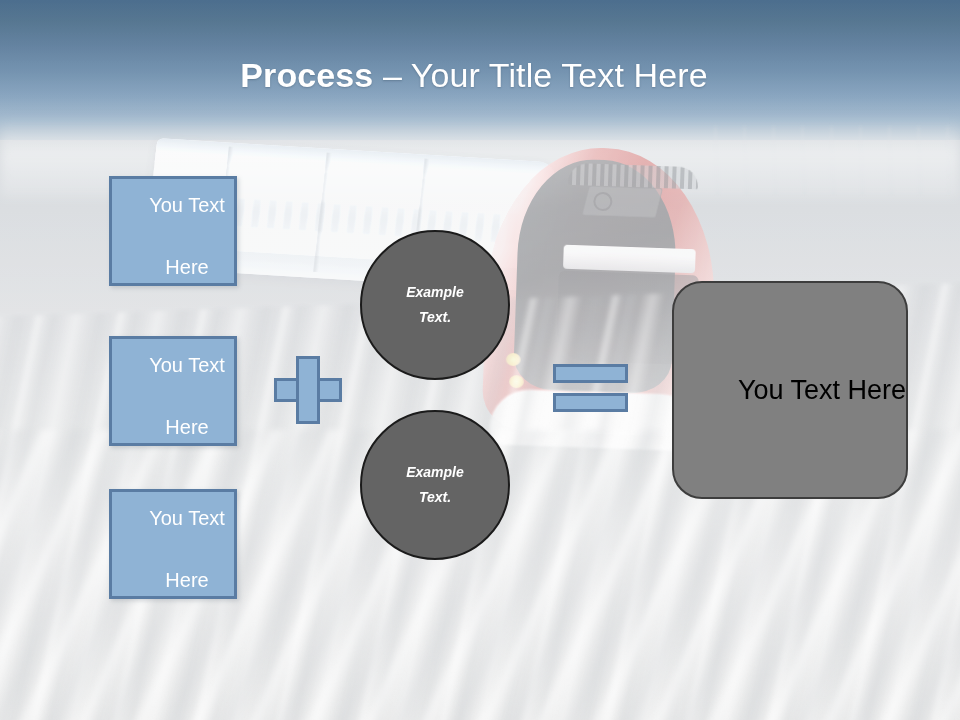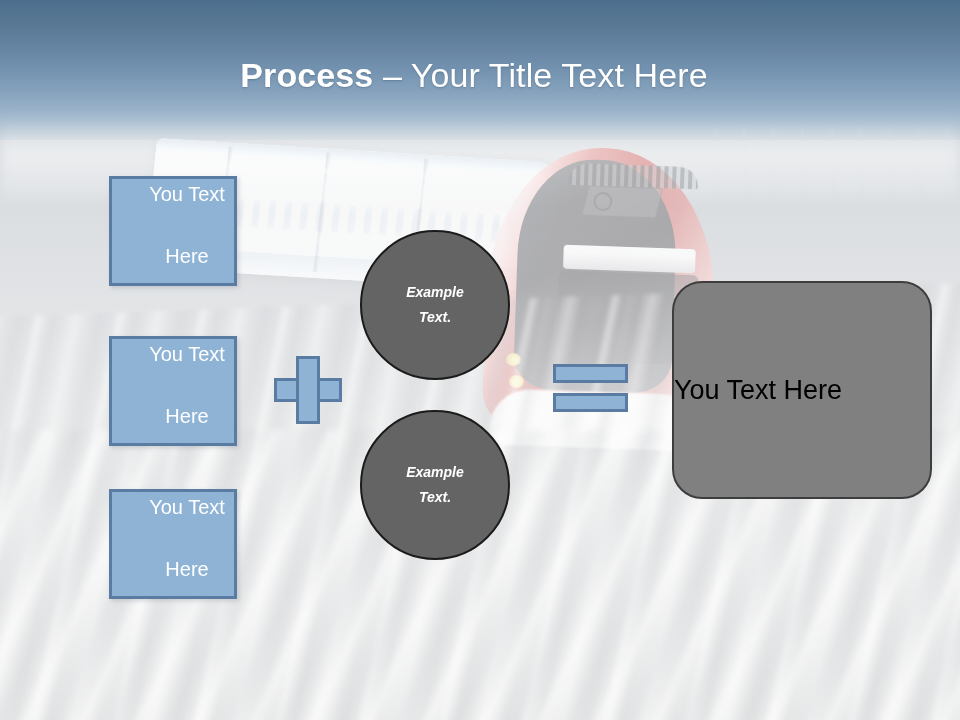--- a/index.html
+++ b/index.html
@@ -289,21 +289,21 @@
   .blue-box {
     position: absolute;
     box-sizing: border-box;
     background: #8fb3d5;
     border: 3px solid #5a7ca3;
     color: #ffffff;
     font-size: 20px;
     line-height: 31px;
     text-align: center;
     display: flex;
-    align-items: flex-start;
+    align-items: flex-end;
     justify-content: center;
     box-shadow: 2px 2px 4px rgba(120,130,140,0.28);
     padding-left: 28px;
   }
   .blue-box span { display: block; width: 100%; }
 
   
   .plus-shape {
     position: absolute;
     left: 274px; top: 356px;
@@ -349,30 +349,30 @@
     display: flex;
     align-items: center;
     justify-content: center;
     text-align: center;
   }
 
   
   .result-box {
     position: absolute;
     left: 672px; top: 281px;
-    width: 260px; height: 218px;
+    width: 236px; height: 218px;
     box-sizing: border-box;
     background: #808080;
     border: 2px solid #3d3d3d;
     border-radius: 30px;
     color: #000000;
     font-size: 27px;
     display: flex;
     align-items: center;
-    justify-content: flex-start;
+    justify-content: flex-end;
     text-align: center;
   }
 </style>
 </head>
 <body>
 
 <div id="slide">
 
   <div class="bg-layer">
     <div class="bg-sky"></div>

